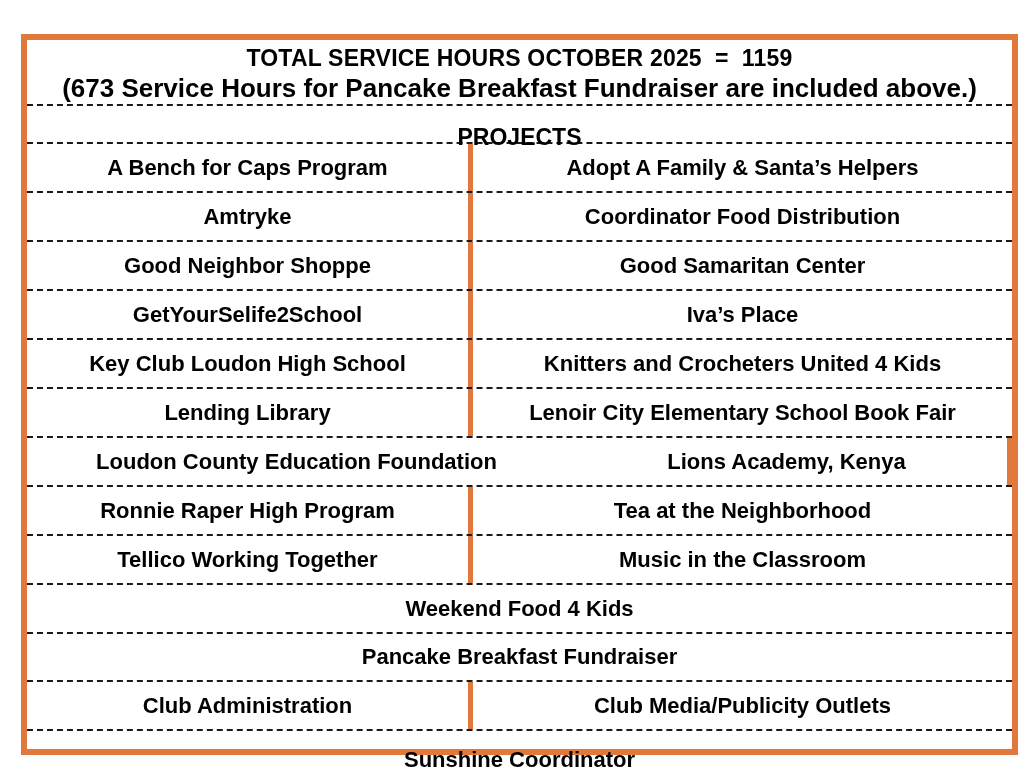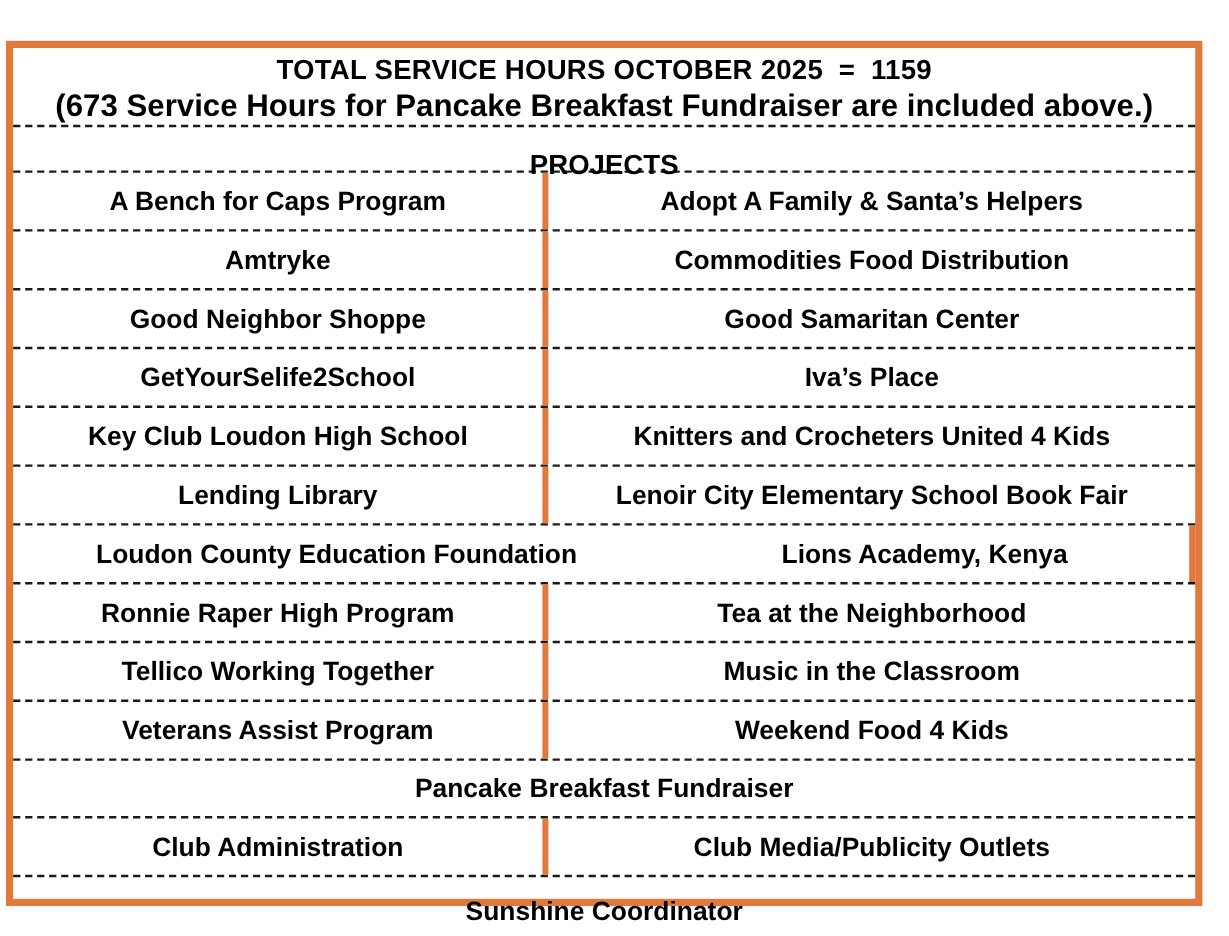--- a/index.html
+++ b/index.html
@@ -10,21 +10,21 @@
     height: 780px;
     overflow: hidden;
   }
   body {
     font-family: "Liberation Sans", sans-serif;
     color: #000000;
   }
 
   #sheet {
     position: absolute;
-    left: 5px;
+    left: 21px;
     top: 34px;
     width: 997px;
     height: 721px;
     box-sizing: border-box;
     border: 6px solid #E2793C;
     background: #ffffff;
   }
 
   .inner {
     position: relative;
@@ -117,21 +117,21 @@
     <div class="hrule"></div>
 
     <div class="row split h-item">
       <div class="cell left">A Bench for Caps Program</div>
       <div class="cell right">Adopt A Family &amp; Santa’s Helpers</div>
     </div>
     <div class="hrule"></div>
 
     <div class="row split h-item">
       <div class="cell left">Amtryke</div>
-      <div class="cell right">Commodities Food Distribution</div>
+      <div class="cell right">Coordinator Food Distribution</div>
     </div>
     <div class="hrule"></div>
 
     <div class="row split h-item">
       <div class="cell left">Good Neighbor Shoppe</div>
       <div class="cell right">Good Samaritan Center</div>
     </div>
     <div class="hrule"></div>
 
     <div class="row split h-item">
@@ -164,21 +164,20 @@
     </div>
     <div class="hrule"></div>
 
     <div class="row split h-item">
       <div class="cell left">Tellico Working Together</div>
       <div class="cell right">Music in the Classroom</div>
     </div>
     <div class="hrule"></div>
 
     <div class="row split h-item">
-      <div class="cell left">Veterans Assist Program</div>
       <div class="cell right">Weekend Food 4 Kids</div>
     </div>
     <div class="hrule"></div>
 
     <div class="row h-wide">
       <div class="cell full">Pancake Breakfast Fundraiser</div>
     </div>
     <div class="hrule"></div>
 
     <div class="row split h-item">

